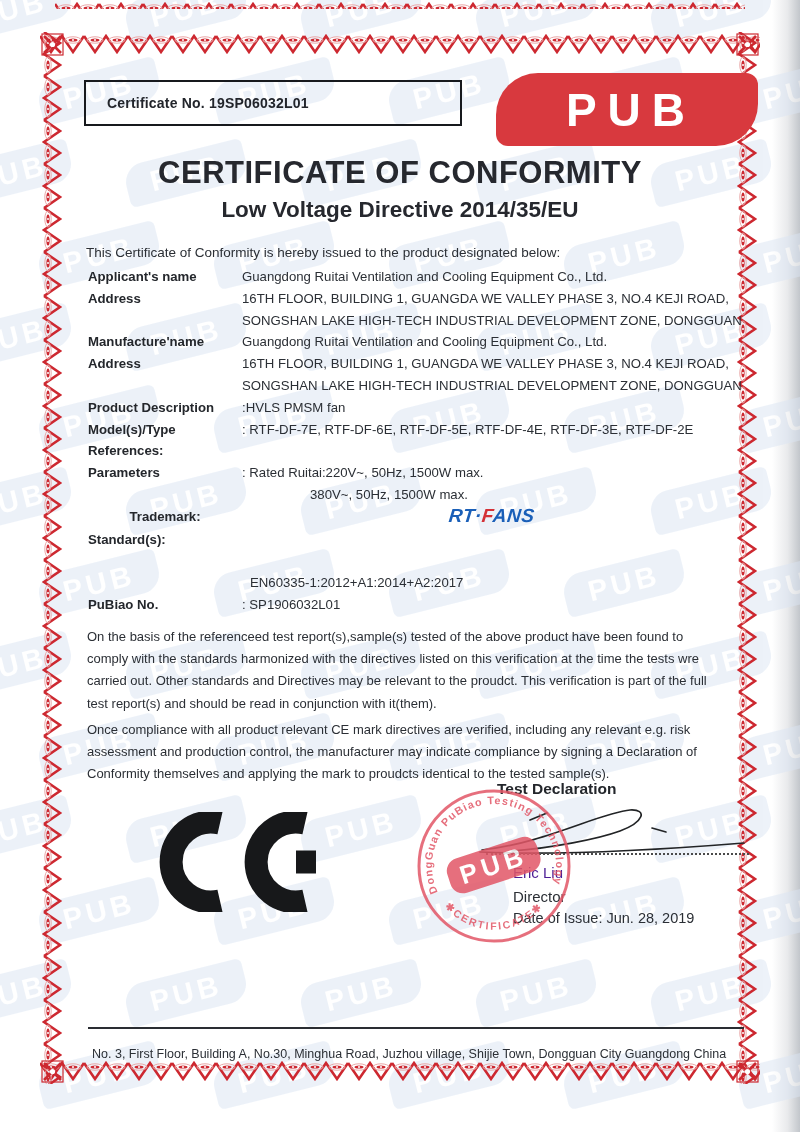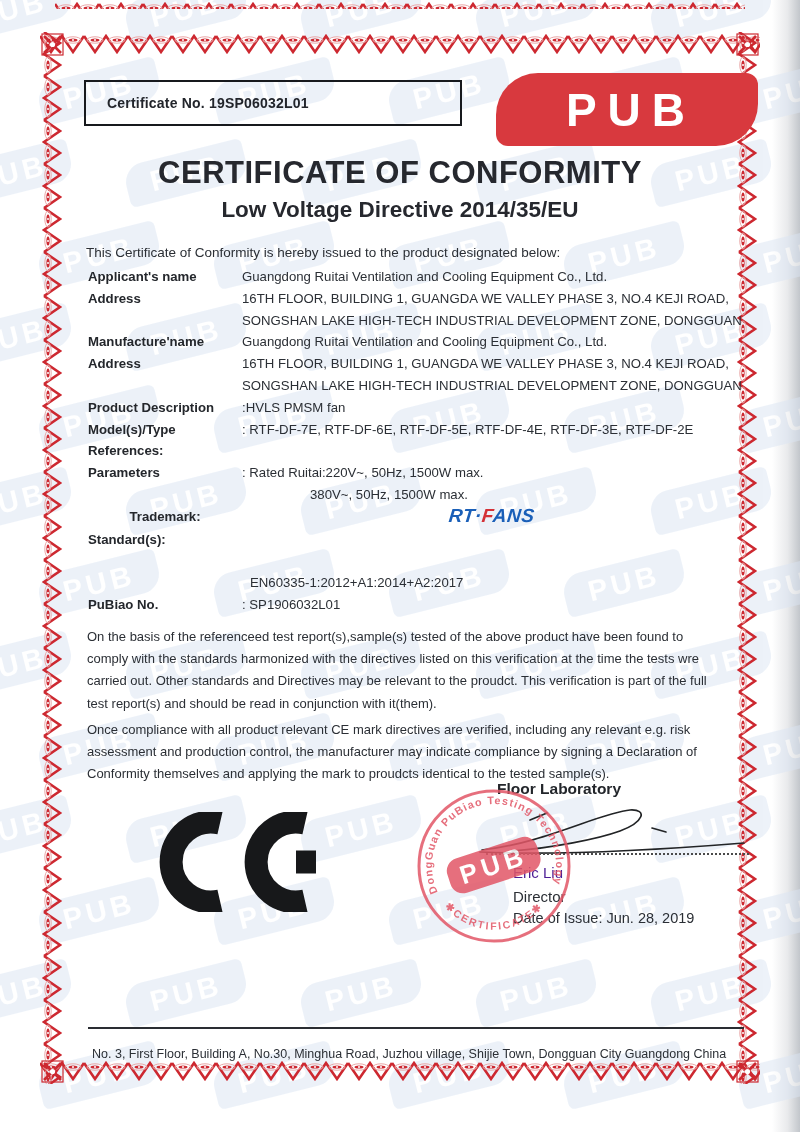--- a/index.html
+++ b/index.html
@@ -272,21 +272,21 @@
     </div>
 
     <div class="ce-wrap">
       <svg width="170" height="100" viewBox="0 0 170 100">
         <path d="M62,11 A40,40 0 1 0 62,89" fill="none" stroke="#17181a" stroke-width="23"></path>
         <path d="M147,11 A40,40 0 1 0 147,89" fill="none" stroke="#17181a" stroke-width="23"></path>
         <path d="M138,50 L158,50" fill="none" stroke="#17181a" stroke-width="23"></path>
       </svg>
     </div>
 
-    <div class="lab-heading">Floor Laboratory</div>
+    <div class="lab-heading">Test Declaration</div>
 
     <div class="sig-wrap">
       <svg width="300" height="62" viewBox="0 0 300 62">
         <g fill="none" stroke="#222426" stroke-width="1.7" stroke-linecap="round">
           <path d="M30,52 C90,46 150,14 178,12 C196,11 192,24 168,33 C146,41 100,50 60,53"></path>
           <path d="M28,54 C120,58 230,50 292,45"></path>
           <path d="M78,22 L95,15"></path>
           <path d="M200,30 L214,34"></path>
         </g>
       </svg>

